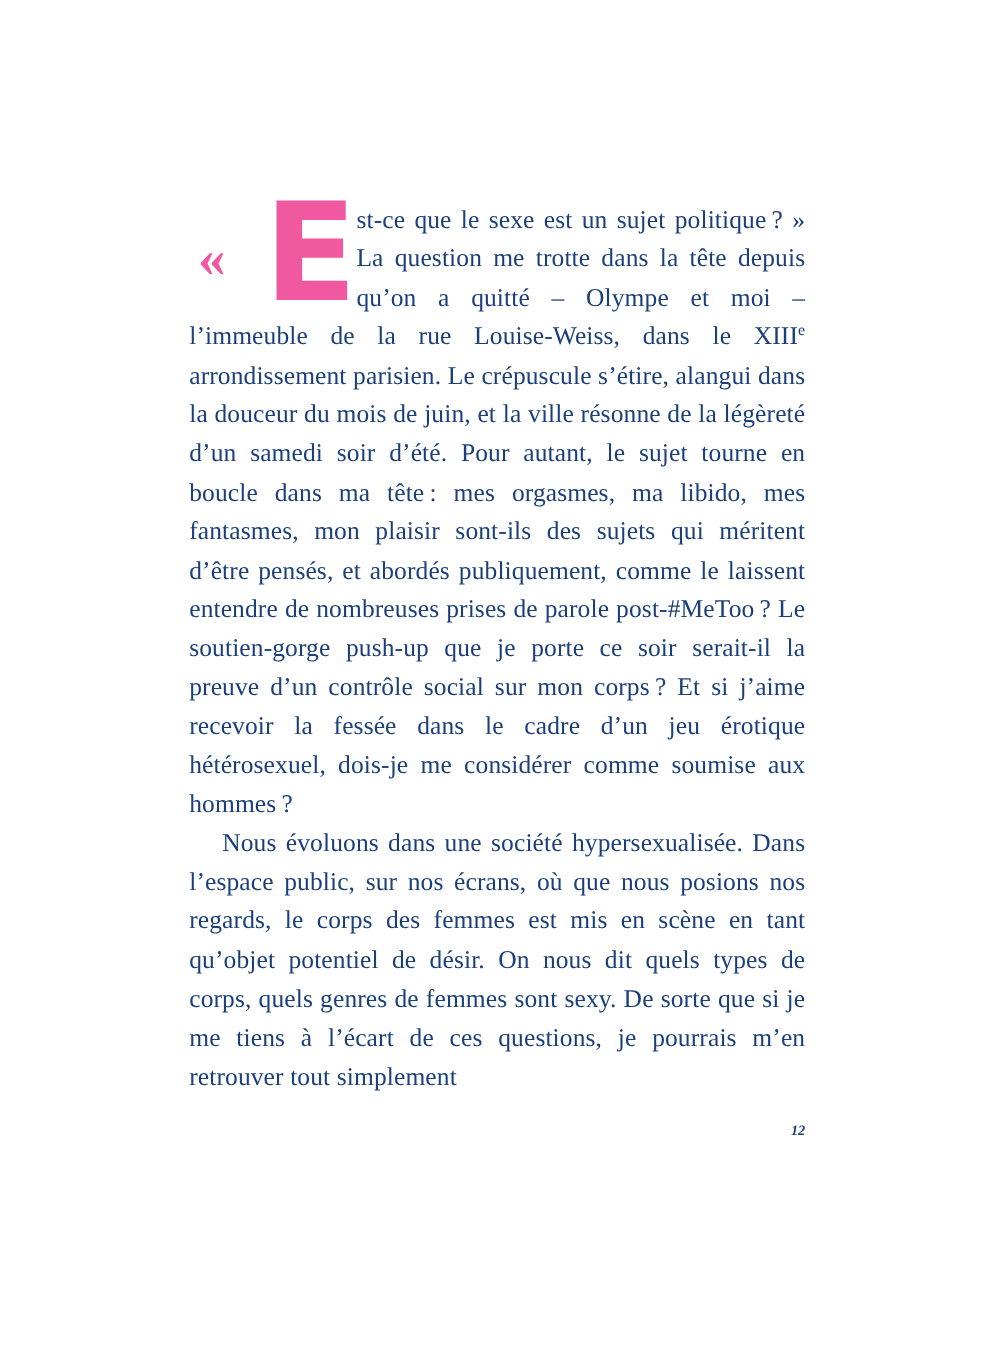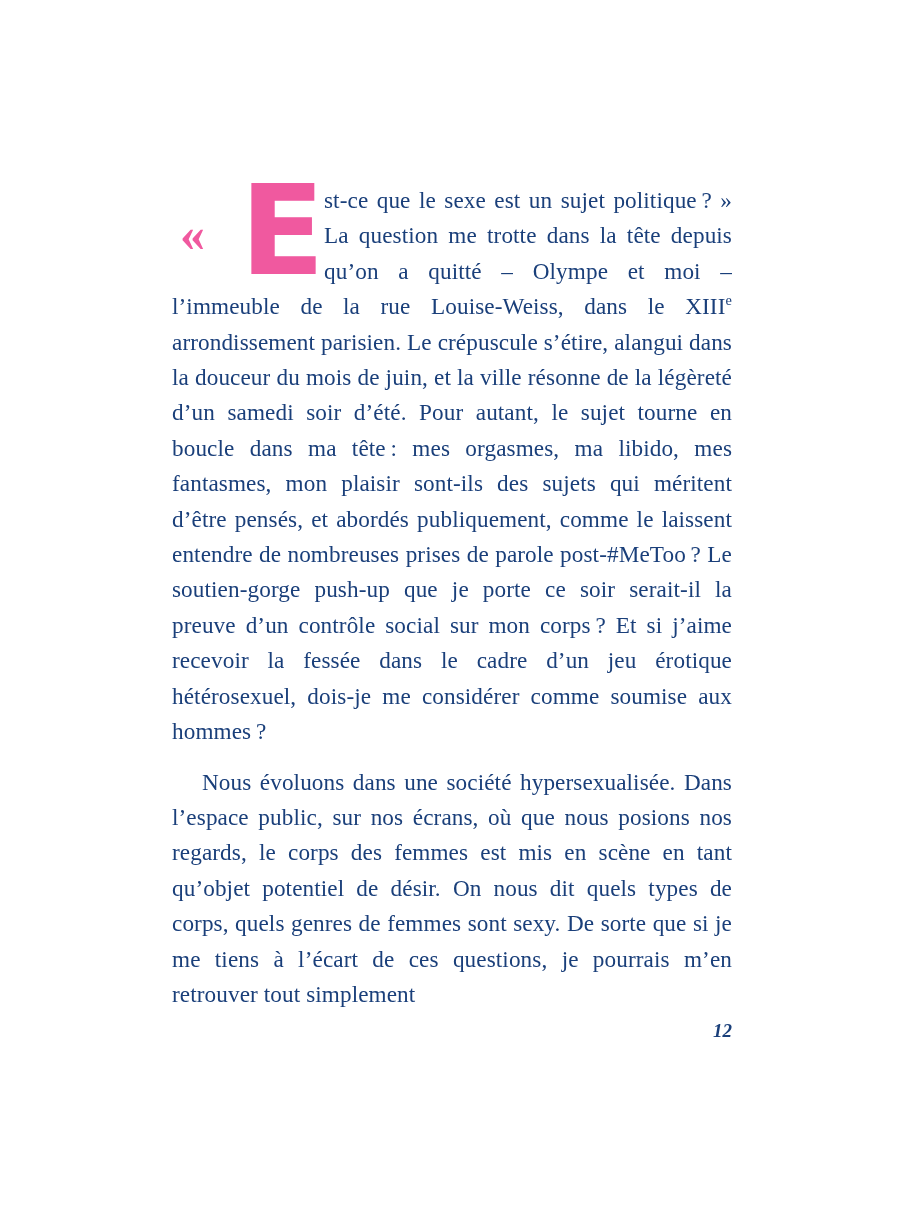--- a/index.html
+++ b/index.html
@@ -33,21 +33,21 @@
     text-justify: inter-word;
     margin: 0;
     color: #1a3f7a;
     letter-spacing: 0.1px;
   }
   .para.first {
     text-indent: 0;
   }
   .para.second {
     text-indent: 30px;
-    margin-top: 15px;
+    margin-top: 0;
   }
   
   .dropcap-wrap {
     float: left;
     width: 152px;
     height: 104px;
     margin: 0 0 0 0;
     position: relative;
   }
   .guillemets {
@@ -74,21 +74,21 @@
   }
   .sup {
     font-size: 0.62em;
     vertical-align: super;
     line-height: 0;
   }
   .page-number {
     position: absolute;
     right: 168px;
     top: 1020px;
-    font-size: 19px;
+    font-size: 13px;
     font-style: italic;
     font-weight: 700;
     color: #1a3f7a;
     font-family: "Liberation Serif", serif;
   }
 </style>
 </head>
 <body>
 
 <div class="page">

